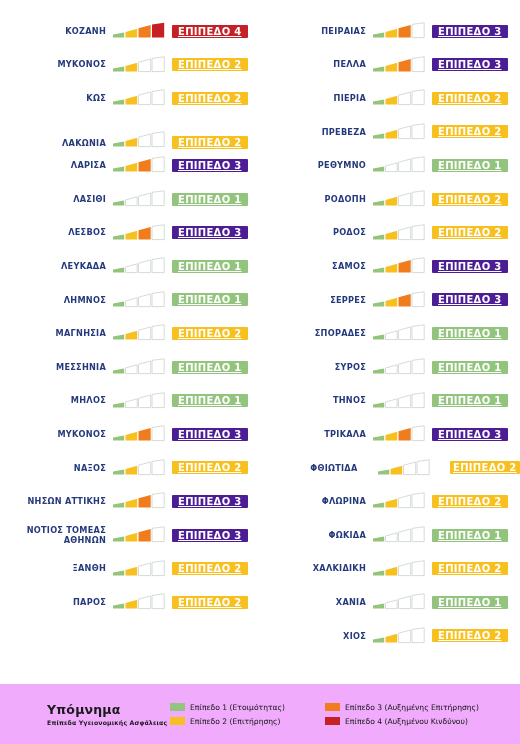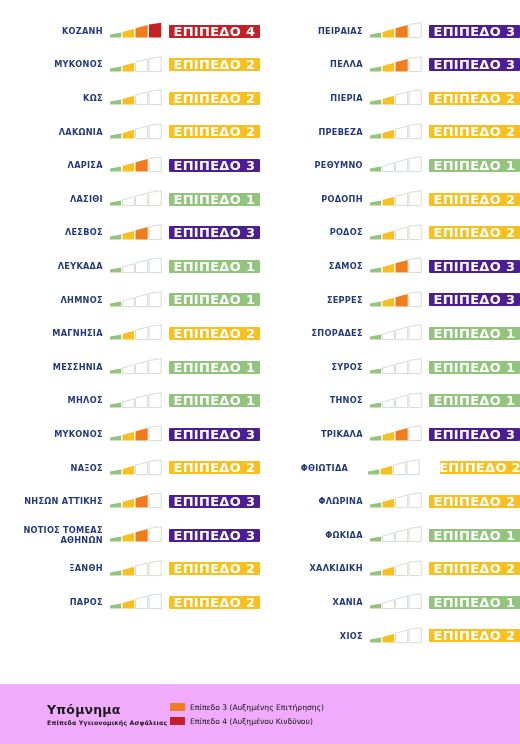--- a/index.html
+++ b/index.html
@@ -60,25 +60,26 @@
   
   .badge{
     height:13px;
     min-width:54px;
     padding:0 6px;
     box-sizing:border-box;
     display:inline-flex;
     align-items:center;
     justify-content:center;
     color:#ffffff;
-    font-size:13px;
+    font-size:10px;
     font-weight:bold;
     letter-spacing:0.3px;
     white-space:nowrap;
     border-radius:1px;
+    text-decoration:underline;
   }
   .lvl1{background:#93c47d;}
   .lvl2{background:#f7c01e;}
   .lvl3{background:#4c1d95;}
   .lvl4{background:#c62027;}
 
   
   #legend{
     position:absolute;
     left:0;top:684px;
@@ -170,21 +171,21 @@
         <div class="meter">
           <svg width="56" height="18" viewBox="0 0 56 18" xmlns="http://www.w3.org/2000/svg">
             <path d="M1,12.5 L12.2,10.6 L12.2,15.6 L1,15.6 Z" fill="#93c47d"></path>
             <path d="M13.5,10 L25.2,6.8 L25.2,15.6 L13.5,15.6 Z" fill="#f7c01e"></path>
             <path d="M26.5,6.2 L38.7,3 L38.7,15.6 L26.5,15.6 Z" fill="#ffffff" stroke="#cfd8d0" stroke-width="0.9"></path>
             <path d="M40,2.4 L52.2,0.8 L52.2,15.6 L40,15.6 Z" fill="#ffffff" stroke="#cfd8d0" stroke-width="0.9"></path>
           </svg>
         </div>
         <div class="badge lvl2">ΕΠΙΠΕΔΟ 2</div>
       </div>
-      <div class="row" style="top: 114.8px;">
+      <div class="row" style="top: 114.8px; align-items: flex-end;">
         <div class="region-name">ΛΑΚΩΝΙΑ</div>
         <div class="meter">
           <svg width="56" height="18" viewBox="0 0 56 18" xmlns="http://www.w3.org/2000/svg">
             <path d="M1,12.5 L12.2,10.6 L12.2,15.6 L1,15.6 Z" fill="#93c47d"></path>
             <path d="M13.5,10 L25.2,6.8 L25.2,15.6 L13.5,15.6 Z" fill="#f7c01e"></path>
             <path d="M26.5,6.2 L38.7,3 L38.7,15.6 L26.5,15.6 Z" fill="#ffffff" stroke="#cfd8d0" stroke-width="0.9"></path>
             <path d="M40,2.4 L52.2,0.8 L52.2,15.6 L40,15.6 Z" fill="#ffffff" stroke="#cfd8d0" stroke-width="0.9"></path>
           </svg>
         </div>
         <div class="badge lvl2">ΕΠΙΠΕΔΟ 2</div>
@@ -590,20 +591,30 @@
       </div>
     </div>
 </div>
 
 <div id="legend">
   <div class="legend-title-box">
     <div class="legend-title">Υπόμνημα</div>
     <div class="legend-sub">Επίπεδα Υγειονομικής Ασφάλειας</div>
   </div>
   <div class="legend-cols">
+    <div class="legend-col c1">
+      <div class="legend-item">
+        <span class="legend-swatch sw1"></span>
+        <span>Επίπεδο 1 (Ετοιμότητας)</span>
+      </div>
+      <div class="legend-item">
+        <span class="legend-swatch sw2"></span>
+        <span>Επίπεδο 2 (Επιτήρησης)</span>
+      </div>
+    </div>
     <div class="legend-col c2">
       <div class="legend-item">
         <span class="legend-swatch sw3"></span>
         <span>Επίπεδο 3 (Αυξημένης Επιτήρησης)</span>
       </div>
       <div class="legend-item">
         <span class="legend-swatch sw4"></span>
         <span>Επίπεδο 4 (Αυξημένου Κινδύνου)</span>
       </div>
     </div>

